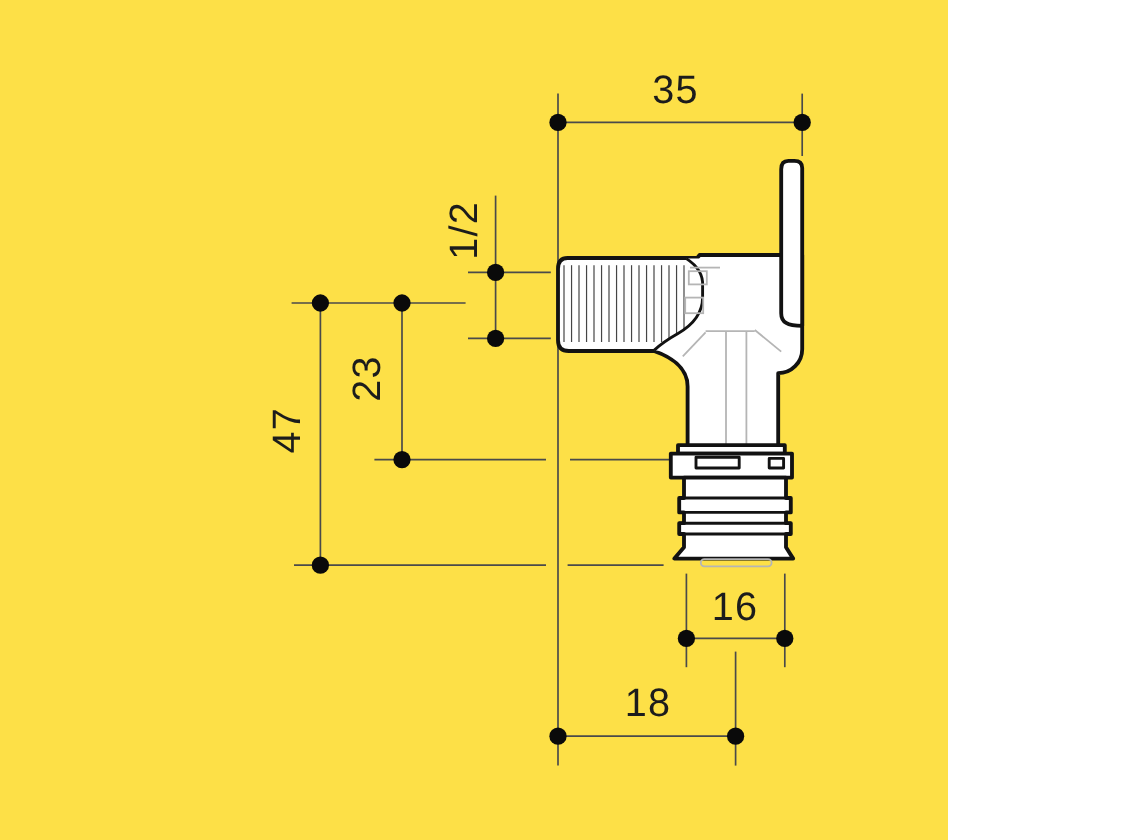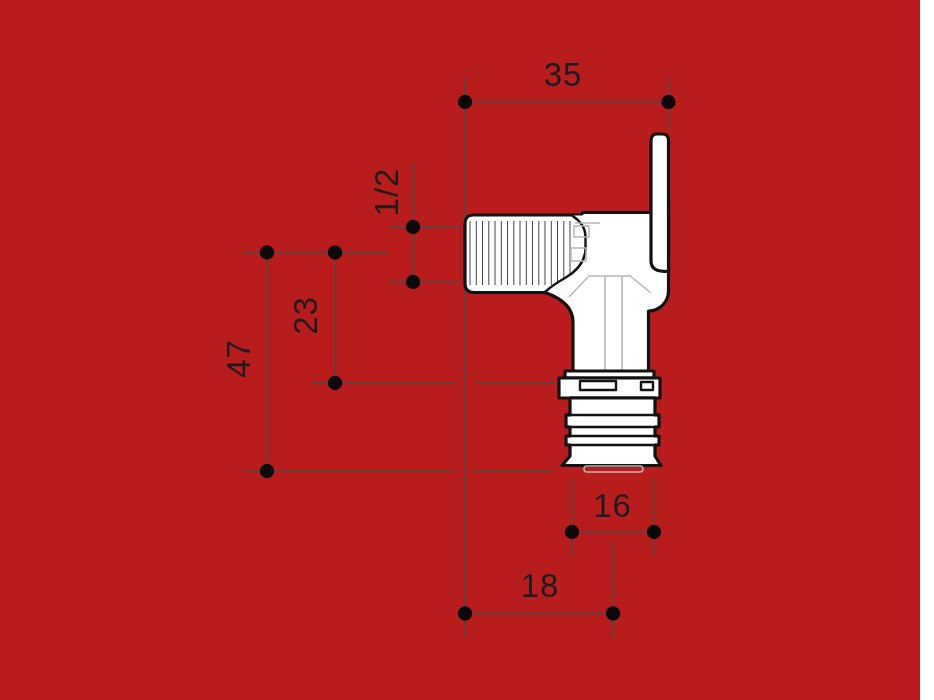--- a/index.html
+++ b/index.html
@@ -1,20 +1,20 @@
 <!DOCTYPE html>
 <html><head>
 <meta charset="utf-8">
 <style>
   html, body { margin: 0; padding: 0; background: #ffffff; }
   .canvas {
     position: relative;
-    width: 920px;
+    width: 790px;
     height: 700px;
-    background: #b91c1c;
+    background: #fde047;
     overflow: hidden;
   }
   svg { display: block; }
   .dim-text {
     font-family: "Liberation Sans", "DejaVu Sans", sans-serif;
     font-size: 33px;
     letter-spacing: 1px;
     fill: #1c1c1c;
   }
   .dimline { stroke: #4a4a4a; stroke-width: 1.4; fill: none; }

